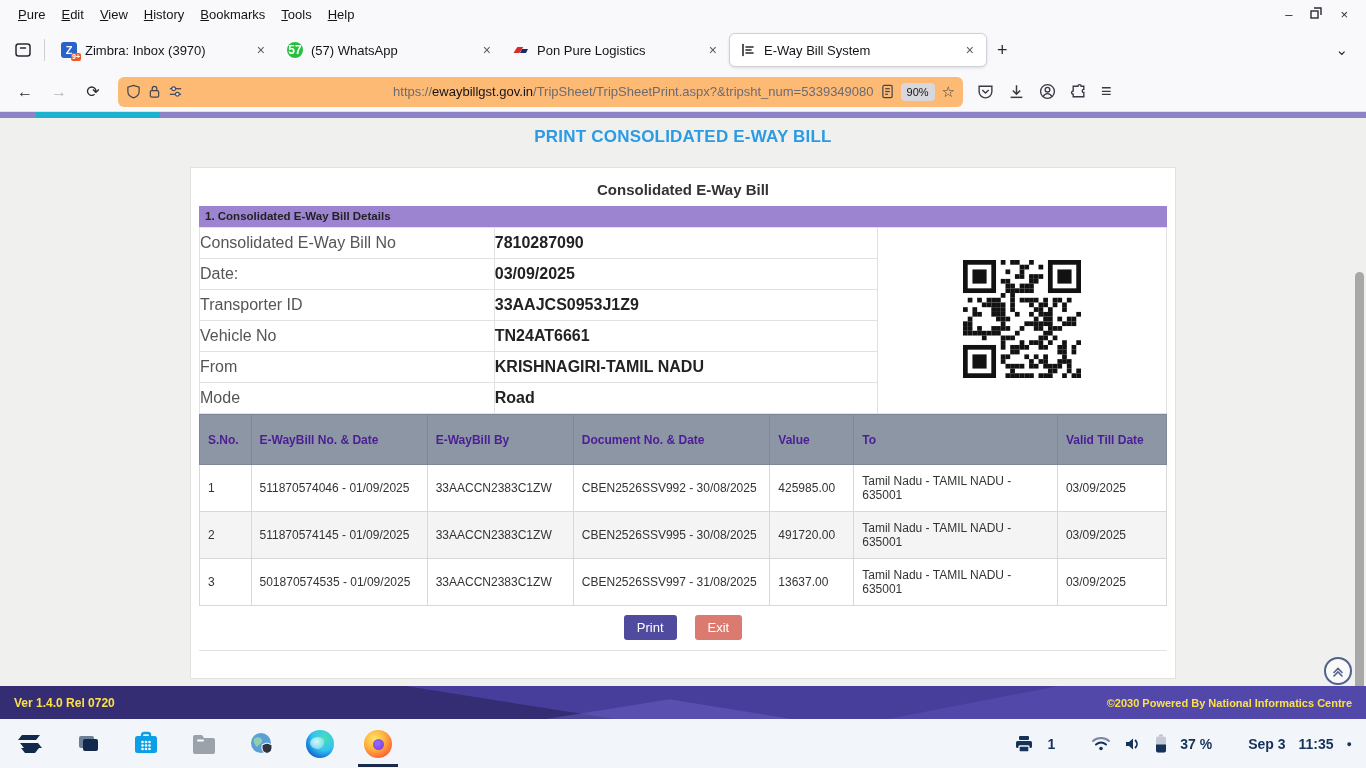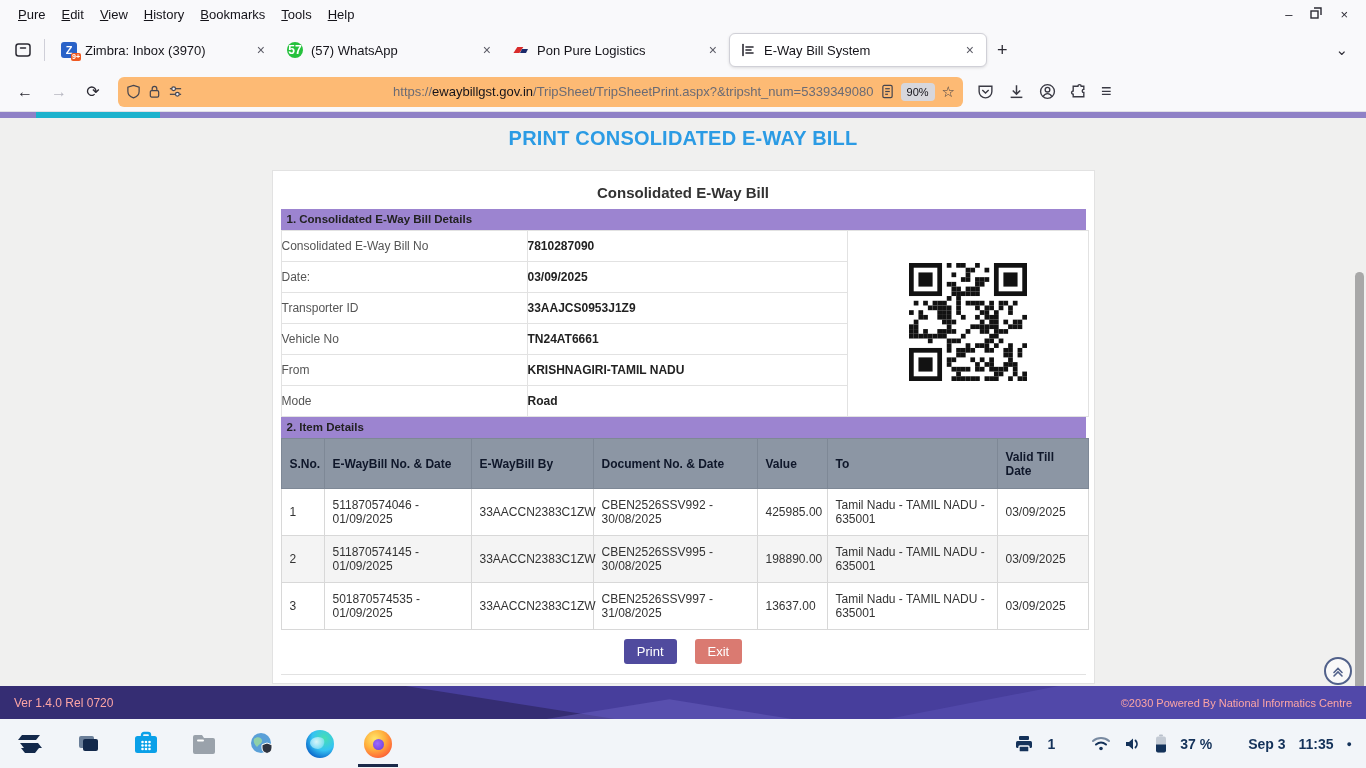--- a/index.html
+++ b/index.html
@@ -36,46 +36,46 @@
   .url-text b { color:#15141a; font-weight:normal; }
   .zoom-badge { background:#d7d7dc; border-radius:4px; font-size:11px; color:#15141a; padding:3px 6px; }
   .star { font-size:15px; color:#3a3a44; }
   .tb-right { display:flex; align-items:center; gap:14px; padding:0 8px 0 4px; color:#3a3a44; }
   .hamburger { font-size:18px; }
 
   
   .viewport { height:607px; position:relative; background:#f0f0ef; }
   .topstrip { height:6px; background:#8f81c6; position:relative; }
   .topstrip .teal { position:absolute; left:36px; top:0; width:124px; height:6px; background:#1cb2cd; }
-  .page-title { text-align:center; margin-top:9px; font-size:20px; font-weight:bold; color:#2b9be4; letter-spacing:.2px; }
-
-  .card { width:823px; margin:20px auto 0; background:#fff; border:1px solid #e2e2e2; padding:8px 8px 0; min-height:512px; }
+  .page-title { text-align:center; margin-top:9px; font-size:17px; font-weight:bold; color:#2b9be4; letter-spacing:.2px; }
+
+  .card { width:986px; margin:20px auto 0; background:#fff; border:1px solid #e2e2e2; padding:8px 8px 0; min-height:512px; }
   .card-title { text-align:center; font-size:15px; font-weight:bold; color:#333; padding:5px 0 8px; }
   .section-bar { background:#9c84d0; height:21px; line-height:21px; font-size:11.5px; font-weight:bold; color:#222; padding-left:6px; }
 
   table.details { width:100%; border-collapse:collapse; table-layout:fixed; }
-  table.details td { border:1px solid #e2e2e2; height:31px; font-size:12px; padding:2px 0; vertical-align:middle; }
+  table.details td { border:1px solid #e2e2e2; height:31px; font-size:16px; padding:2px 0; vertical-align:middle; }
   td.dlabel { width:246px; color:#555; }
   td.dvalue { width:320px; color:#222; font-weight:bold; font-size:12.5px; }
   td.qrcell { width:241px; text-align:center; vertical-align:middle; border-left:1px solid #e2e2e2; }
 
   table.items { width:100%; border-collapse:collapse; table-layout:fixed; }
-  table.items th { background:#8c96a4; color:#0f172a; font-size:12px; text-align:left; padding:6px 8px; height:50px; border:1px solid #7e8896; vertical-align:middle; }
+  table.items th { background:#8c96a4; color:#4c1d95; font-size:12px; text-align:left; padding:6px 8px; height:50px; border:1px solid #7e8896; vertical-align:middle; }
   table.items td { border:1px solid #d8d8d8; font-size:12px; color:#333; padding:6px 8px; height:47px; vertical-align:middle; }
   table.items tr.alt td { background:#f4f4f4; }
 
   .btn-row { display:flex; justify-content:center; gap:18px; padding:9px 0 10px; border-bottom:1px solid #e2e2e2; margin-bottom:8px; }
   .btn { border:none; color:#fff; font-size:13px; padding:5px 13px; border-radius:3px; font-family:"Liberation Sans",sans-serif; cursor:pointer; }
   .btn-print { background:#504b9e; }
   .btn-exit  { background:#da7a71; }
 
   .scrolltop { position:absolute; left:1324px; top:545px; width:28px; height:28px; border:2px solid #51618a; border-radius:50%; background:rgba(255,255,255,.6); display:flex; align-items:center; justify-content:center; }
   .vscrollbar { position:absolute; right:2px; top:160px; width:9px; height:440px; background:#a8a8a8; border-radius:5px; }
 
-  .sitefooter { position:absolute; left:0; bottom:0; width:100%; height:33px; background:#473e9c; overflow:hidden; display:flex; align-items:center; justify-content:space-between; padding:16px 14px; color:#fca5a5; }
+  .sitefooter { position:absolute; left:0; bottom:0; width:100%; height:33px; background:#473e9c; overflow:hidden; display:flex; align-items:center; justify-content:space-between; padding:16px 14px; color:#fde047;font-weight:bold; }
   .sitefooter .shape1 { position:absolute; left:0; top:0; width:45%; height:100%; background:#352d73; clip-path:polygon(0 0,66% 0,100% 100%,0 100%); }
   .sitefooter .shape2 { position:absolute; right:0; top:0; width:50%; height:100%; background:#5a50b5; clip-path:polygon(30% 100%,55% 0,100% 0,100% 100%); opacity:.55; }
   .sitefooter .shape3 { position:absolute; left:40%; bottom:0; width:18%; height:60%; background:#6a60c0; clip-path:polygon(0 100%,50% 0,100% 100%); opacity:.5; }
   .f-left { position:relative; font-size:12px; }
   .f-right { position:relative; font-size:11px; }
 
   
   .taskbar { height:49px; background:#f2f5f9; display:flex; align-items:center; padding:0 14px; }
   .tb-apps { display:flex; align-items:center; gap:26px; }
   .app { width:32px; height:32px; display:flex; align-items:center; justify-content:center; position:relative; }
@@ -444,21 +444,20 @@
         <td class="dlabel">From</td>
         <td class="dvalue">KRISHNAGIRI-TAMIL NADU</td>
       </tr>
       <tr>
         <td class="dlabel">Mode</td>
         <td class="dvalue">Road</td>
       </tr>
     </tbody>
       </table>
 
-    <div class="section-bar">2. Item Details</div>
 
     <table class="items">
       <colgroup>
           <col style="width:43px">
           <col style="width:147px">
           <col style="width:122px">
           <col style="width:164px">
           <col style="width:70px">
           <col style="width:170px">
           <col style="width:91px">
@@ -480,21 +479,21 @@
         <td>CBEN2526SSV992 - 30/08/2025</td>
         <td>425985.00</td>
         <td>Tamil Nadu - TAMIL NADU - 635001</td>
         <td>03/09/2025</td>
       </tr>
       <tr class="alt">
         <td>2</td>
         <td>511870574145 - 01/09/2025</td>
         <td>33AACCN2383C1ZW</td>
         <td>CBEN2526SSV995 - 30/08/2025</td>
-        <td>198890.00</td>
+        <td>491720.00</td>
         <td>Tamil Nadu - TAMIL NADU - 635001</td>
         <td>03/09/2025</td>
       </tr>
       <tr>
         <td>3</td>
         <td>501870574535 - 01/09/2025</td>
         <td>33AACCN2383C1ZW</td>
         <td>CBEN2526SSV997 - 31/08/2025</td>
         <td>13637.00</td>
         <td>Tamil Nadu - TAMIL NADU - 635001</td>

